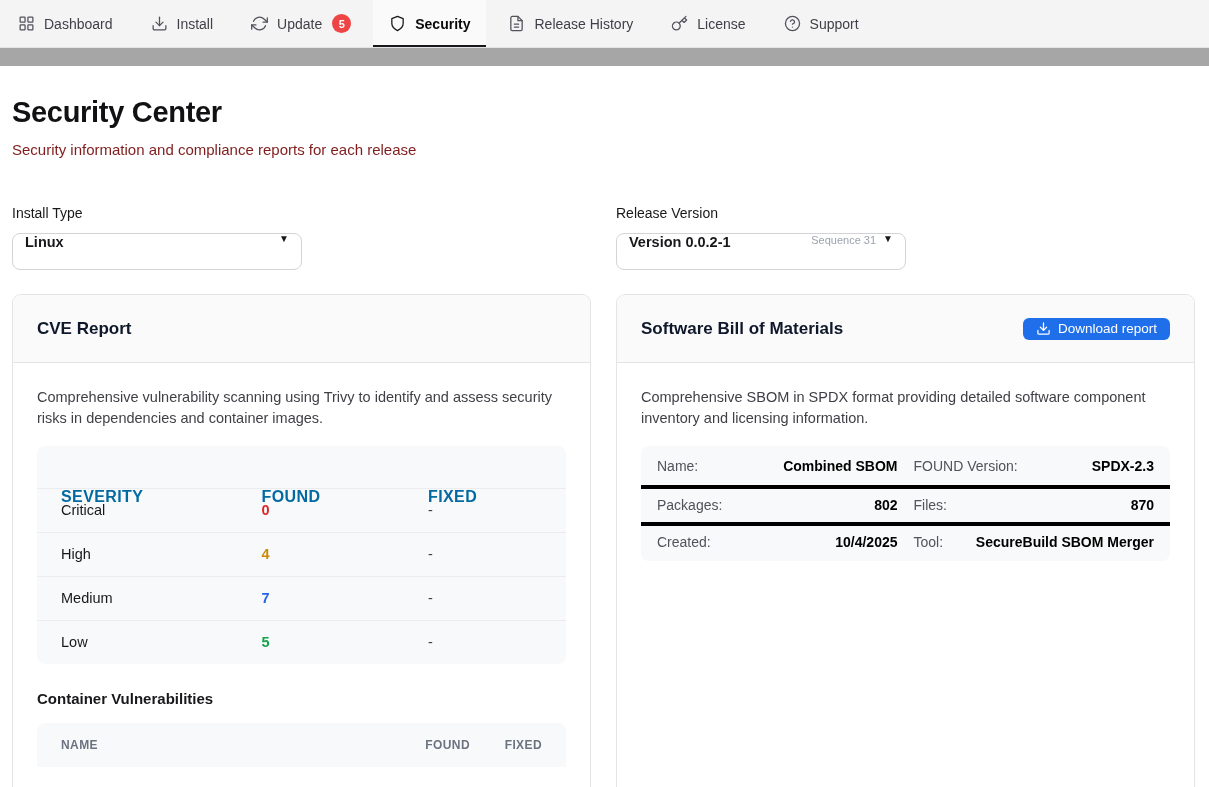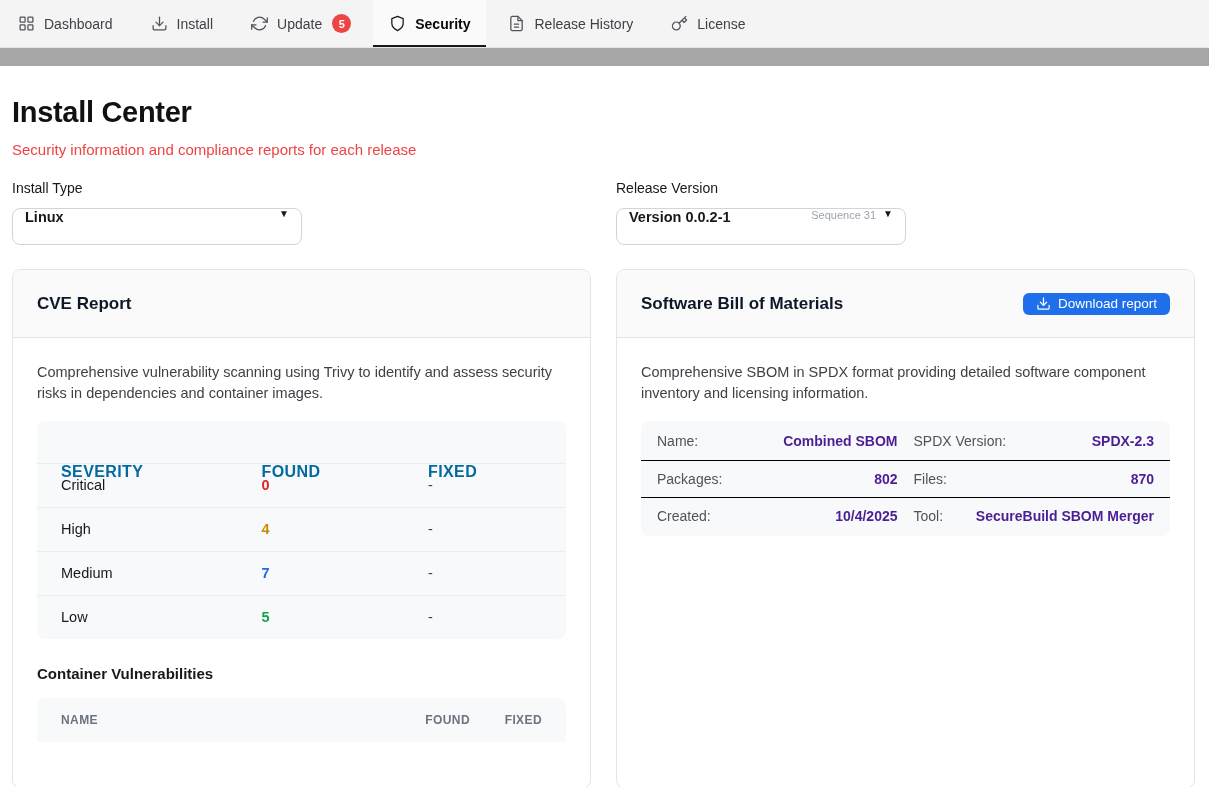--- a/index.html
+++ b/index.html
@@ -39,21 +39,21 @@
   }
 
   .gray-band { height: 18px; background: #a6a6a6; }
 
   
   main { padding: 0 14px 0 12px; }
   h1.page-title {
     font-size: 29px; font-weight: 700; letter-spacing: -0.3px;
     margin: 30px 0 12px; color: #111113;
   }
-  p.page-subtitle { font-size: 15px; color: #ef4444; margin: 0 0 22px; }
+  p.page-subtitle { font-size: 15px; color: #7f1d1d; margin: 0 0 47px; }
 
   
   .filters { display: grid; grid-template-columns: 1fr 1fr; gap: 25px; margin-bottom: 24px; }
   .filter-label { display: block; font-size: 14px; font-weight: 500; margin-bottom: 12px; color: #18181b; }
   .select {
     width: 290px; height: 37px;
     border: 1px solid #d4d4d8; border-radius: 8px; background: #fff;
     display: flex; padding: 0 12px;
     cursor: pointer;
   }
@@ -105,26 +105,26 @@
     height: 44px; align-items: center; padding: 0 24px;
   }
   .cont-head span { font-size: 12px; font-weight: 600; color: #6b7280; letter-spacing: 0.4px; }
   .cont-head span.num { text-align: right; }
 
   
   .sbom-table { background: #f8f9fa; border-radius: 8px; overflow: hidden; padding: 2px 0; }
   .sbom-row {
     display: grid; grid-template-columns: 1fr 1fr; gap: 16px;
     padding: 0 16px; height: 37px; align-items: center;
-    border-top: 1px solid #000000;
+    border-top: 4px solid #000000;
   }
   .sbom-row:first-child { border-top: none; }
   .sbom-pair { display: flex; align-items: center; justify-content: space-between; gap: 10px; }
   .sbom-label { color: #52525b; font-size: 14px; white-space: nowrap; }
-  .sbom-value { font-weight: 700; font-size: 14px; color: #4c1d95; text-align: left; white-space: nowrap; }
+  .sbom-value { font-weight: 700; font-size: 14px; color: #000000; text-align: left; white-space: nowrap; }
 
   svg { display: block; }
 </style>
 </head>
 <body>
 
 <nav class="topnav">
   <div class="nav-item">
     <span class="nicon">
       <svg width="17" height="17" viewBox="0 0 24 24" fill="none" stroke="currentColor" stroke-width="1.8" stroke-linecap="round" stroke-linejoin="round">
@@ -177,26 +177,36 @@
     <span>Release History</span>
   </div>
   <div class="nav-item">
     <span class="nicon">
       <svg width="17" height="17" viewBox="0 0 24 24" fill="none" stroke="currentColor" stroke-width="1.8" stroke-linecap="round" stroke-linejoin="round">
           <path d="M21 2l-2 2m-7.61 7.61a5.5 5.5 0 1 1-7.778 7.778 5.5 5.5 0 0 1 7.777-7.777zm0 0L15.5 7.5m0 0l3 3L22 7l-3-3m-3.5 3.5L19 4"></path>
         </svg>
     </span>
     <span>License</span>
   </div>
+  <div class="nav-item">
+    <span class="nicon">
+      <svg width="17" height="17" viewBox="0 0 24 24" fill="none" stroke="currentColor" stroke-width="1.8" stroke-linecap="round" stroke-linejoin="round">
+          <circle cx="12" cy="12" r="10"></circle>
+          <path d="M9.09 9a3 3 0 0 1 5.83 1c0 2-3 3-3 3"></path>
+          <line x1="12" y1="17" x2="12.01" y2="17"></line>
+        </svg>
+    </span>
+    <span>Support</span>
+  </div>
 </nav>
 
 <div class="gray-band"></div>
 
 <main>
-  <h1 class="page-title">Install Center</h1>
+  <h1 class="page-title">Security Center</h1>
   <p class="page-subtitle">Security information and compliance reports for each release</p>
 
   <div class="filters">
     <div class="filter">
       <label class="filter-label">Install Type</label>
       <div class="select">
         <span class="select-value">Linux</span>
         <span class="caret">▼</span>
       </div>
     </div>
@@ -273,21 +283,21 @@
       <div class="card-body">
         <p class="desc">Comprehensive SBOM in SPDX format providing detailed software component inventory and licensing information.</p>
 
         <div class="sbom-table">
           <div class="sbom-row">
             <div class="sbom-pair">
               <span class="sbom-label">Name:</span>
               <span class="sbom-value">Combined SBOM</span>
             </div>
             <div class="sbom-pair">
-              <span class="sbom-label">SPDX Version:</span>
+              <span class="sbom-label">FOUND Version:</span>
               <span class="sbom-value">SPDX-2.3</span>
             </div>
           </div>
           <div class="sbom-row">
             <div class="sbom-pair">
               <span class="sbom-label">Packages:</span>
               <span class="sbom-value">802</span>
             </div>
             <div class="sbom-pair">
               <span class="sbom-label">Files:</span>

